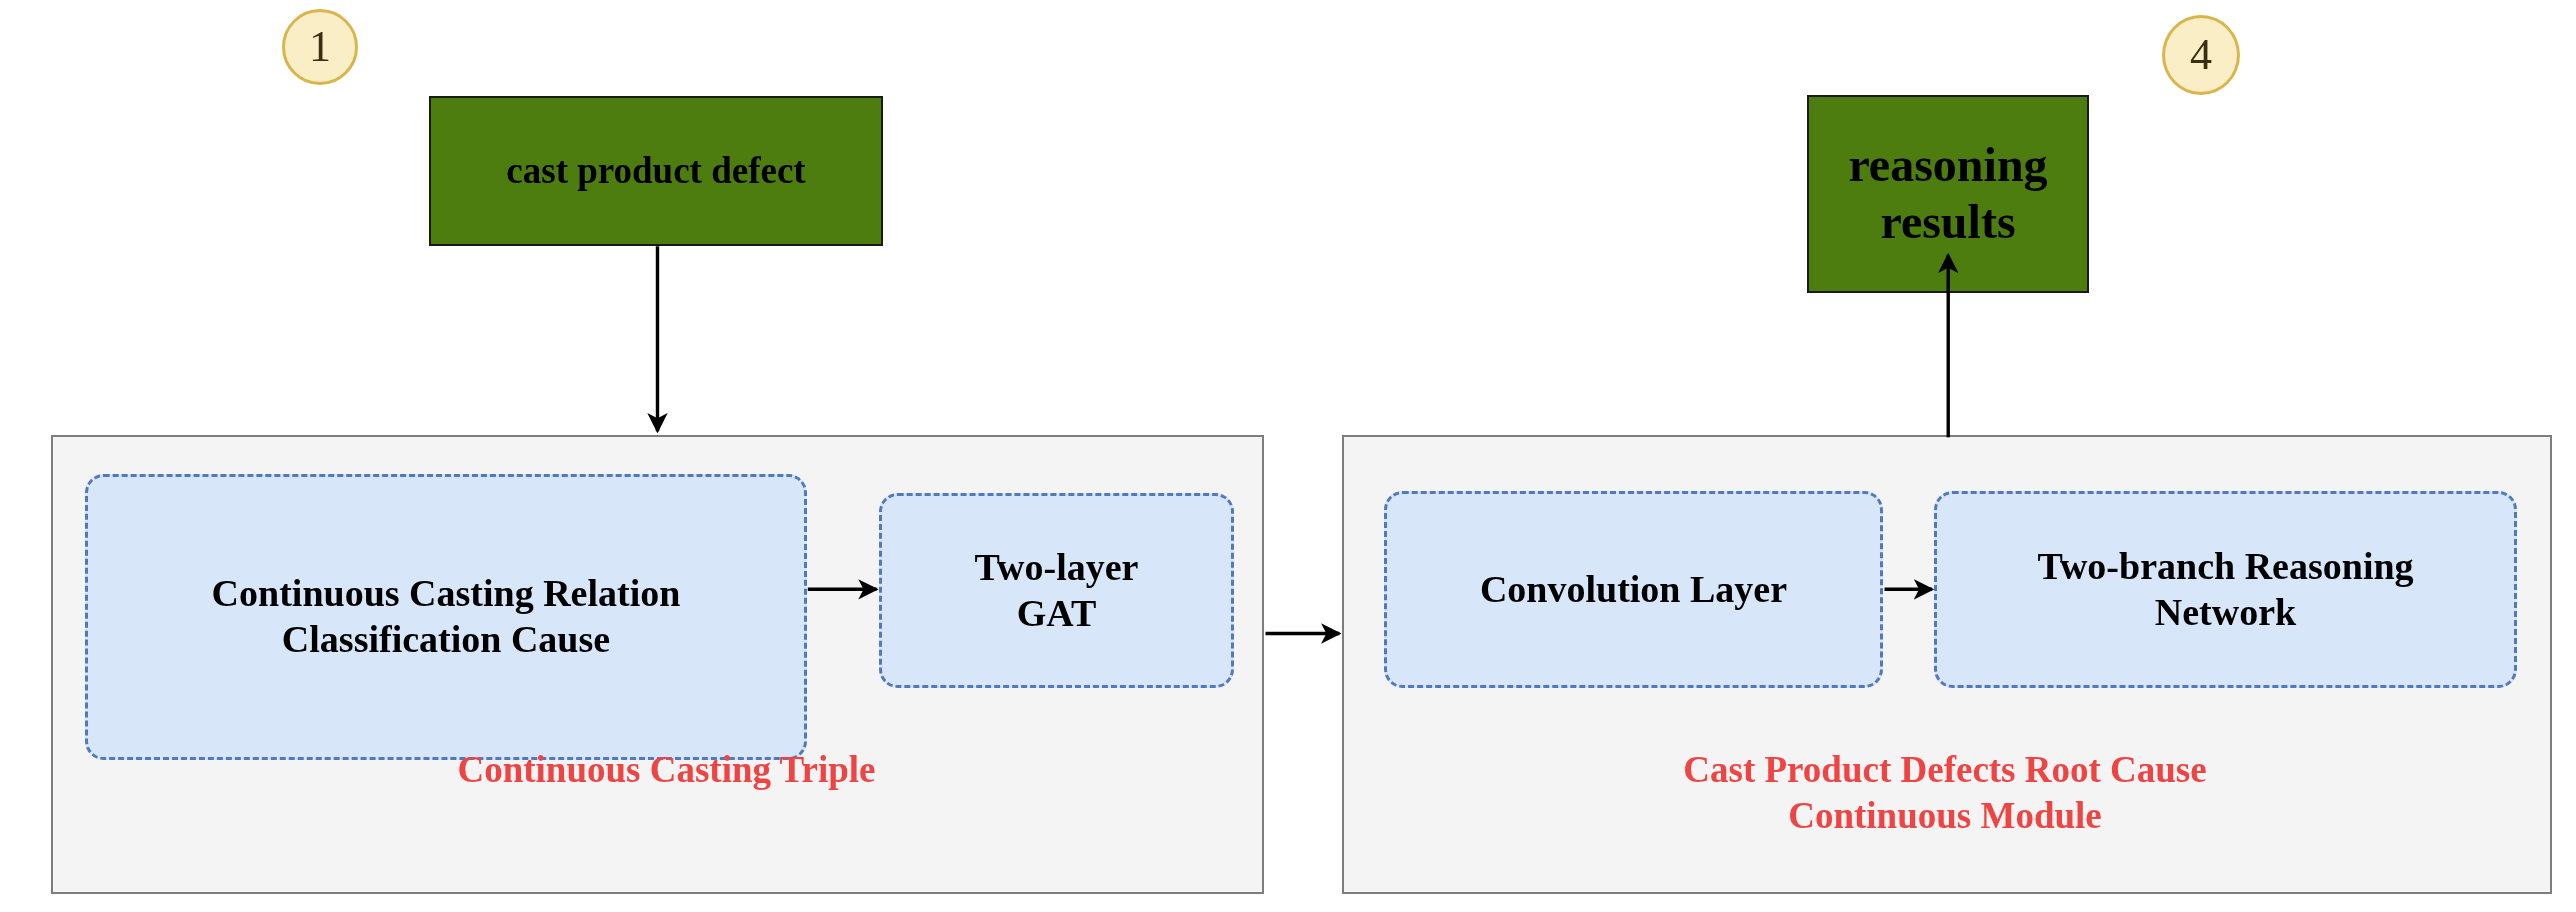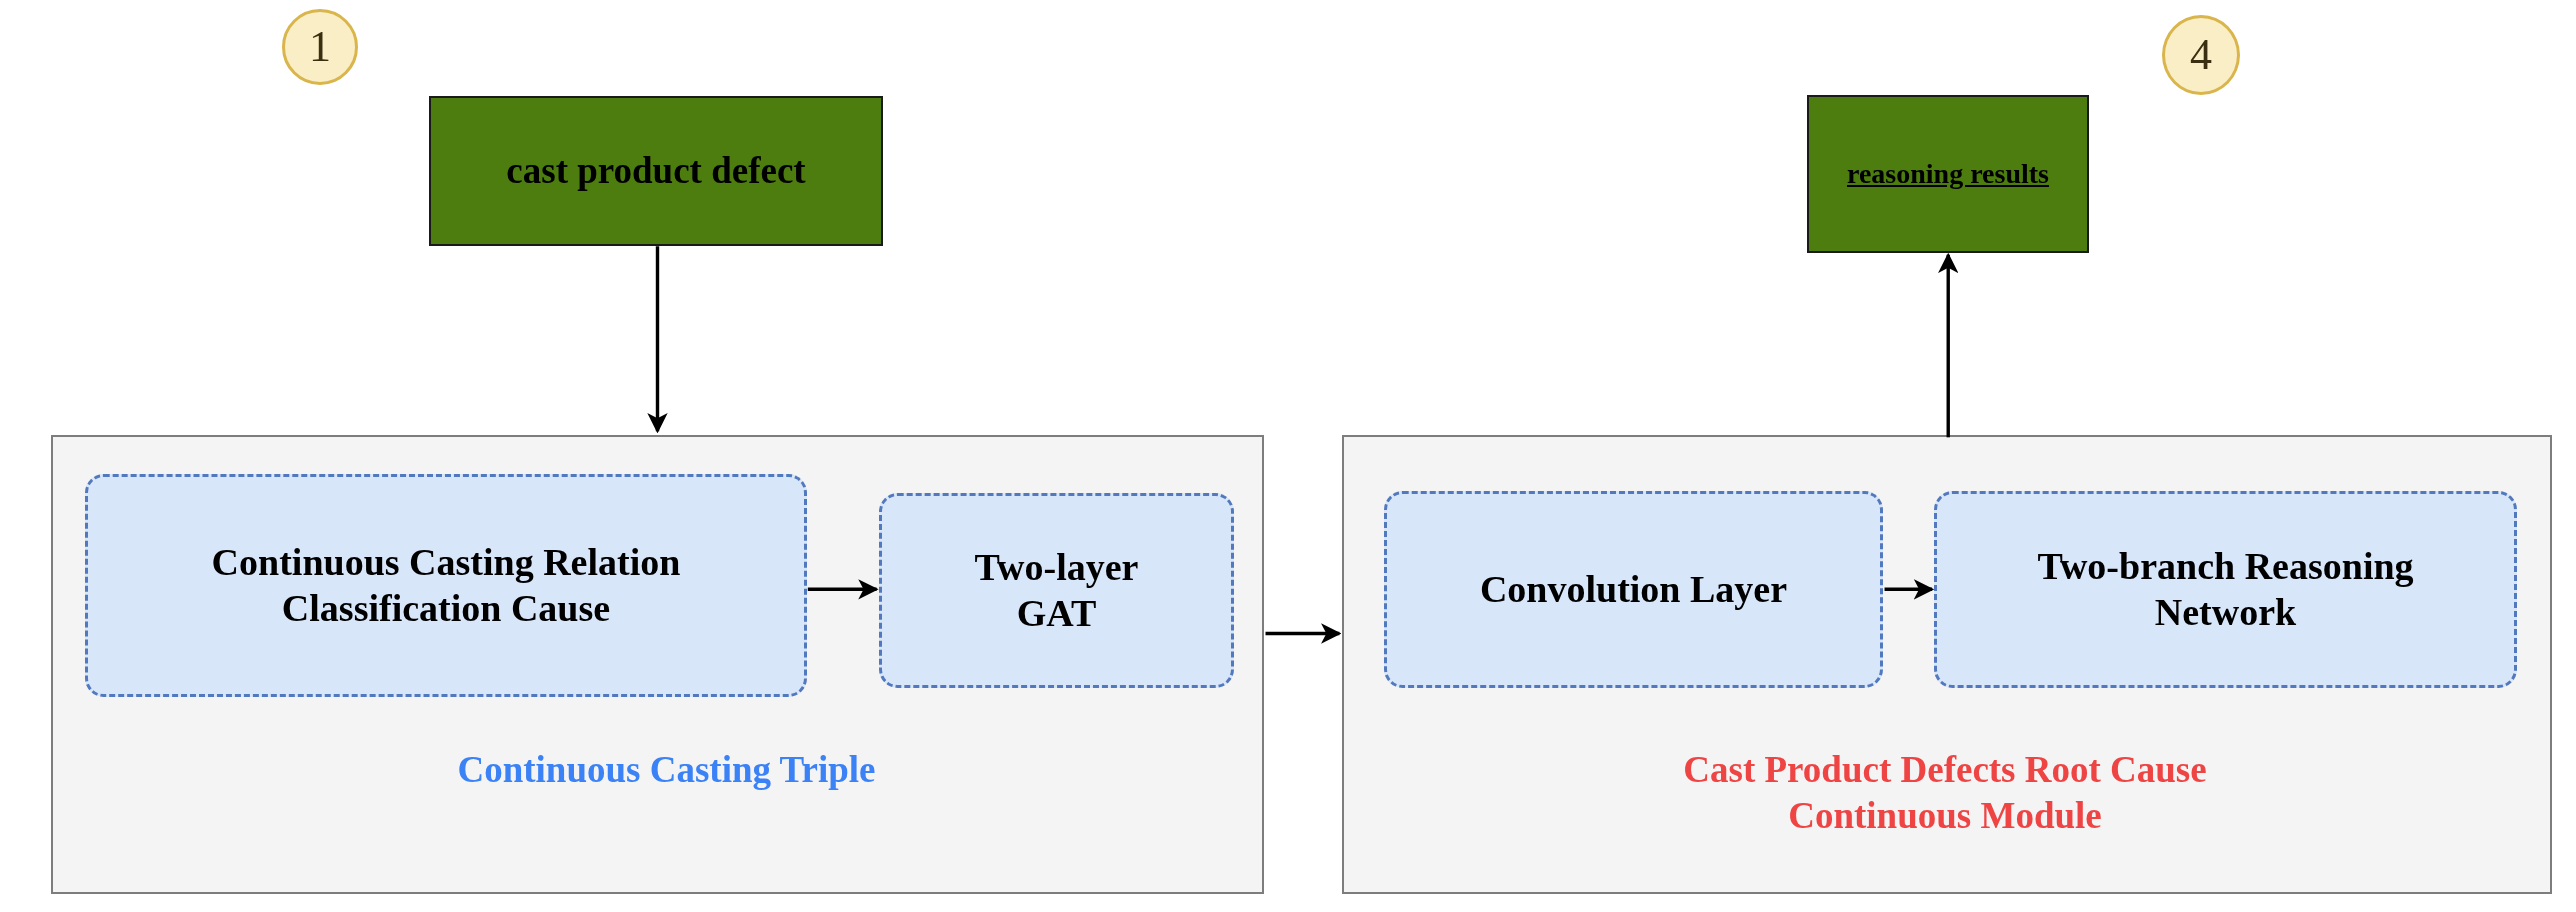--- a/index.html
+++ b/index.html
@@ -49,21 +49,21 @@
     align-items: center;
     justify-content: center;
     text-align: center;
     color: #000000;
     font-weight: bold;
     font-size: 37px;
     line-height: 1.18;
     padding: 3.4px 8.5px;
   }
   #io-input  { left: 429px;  top: 96px; width: 454px; height: 150px; }
-  #io-output { left: 1807px; top: 95px; width: 282px; height: 158px; font-size: 28px; text-decoration: underline; }
+  #io-output { left: 1807px; top: 95px; width: 282px; height: 198px; font-size: 48px; }
 
   
   .panel {
     position: absolute;
     box-sizing: border-box;
     background: #f4f4f4;
     border: 2.5px solid #7d7d7d;
   }
   #panel-left  { left: 51px;   top: 435px; width: 1213px; height: 459px; }
   #panel-right { left: 1342px; top: 435px; width: 1210px; height: 459px; }
@@ -77,34 +77,34 @@
     border-radius: 18.7px;
     display: flex;
     align-items: center;
     justify-content: center;
     text-align: center;
     color: #000000;
     font-weight: bold;
     line-height: 1.2;
     padding: 5.1px 12px;
   }
-  #blue-ccrc   { left: 85px;  top: 474px; width: 722px; height: 223px; font-size: 38px; }
+  #blue-ccrc   { left: 85px;  top: 474px; width: 722px; height: 286px; font-size: 38px; }
   #blue-gat    { left: 879px; top: 493px; width: 355px; height: 195px; font-size: 38px; }
   #blue-conv   { left: 1384px; top: 491px; width: 499px; height: 197px; font-size: 38px; }
   #blue-tbrn   { left: 1934px; top: 491px; width: 583px; height: 197px; font-size: 38px; }
 
   
   .panel-caption {
     position: absolute;
     text-align: center;
     font-weight: bold;
     line-height: 1.24;
     font-size: 37px;
   }
-  #caption-left  { left: 157px;  top: 747px; width: 1019px; color: #3b82f6; }
+  #caption-left  { left: 157px;  top: 747px; width: 1019px; color: #ef4444; }
   #caption-right { left: 1444px; top: 747px; width: 1002px; color: #ef4444; }
 
   
   #arrow-layer {
     position: absolute;
     left: 0; top: 0;
     width: 2576px;
     height: 912px;
     pointer-events: none;
   }

